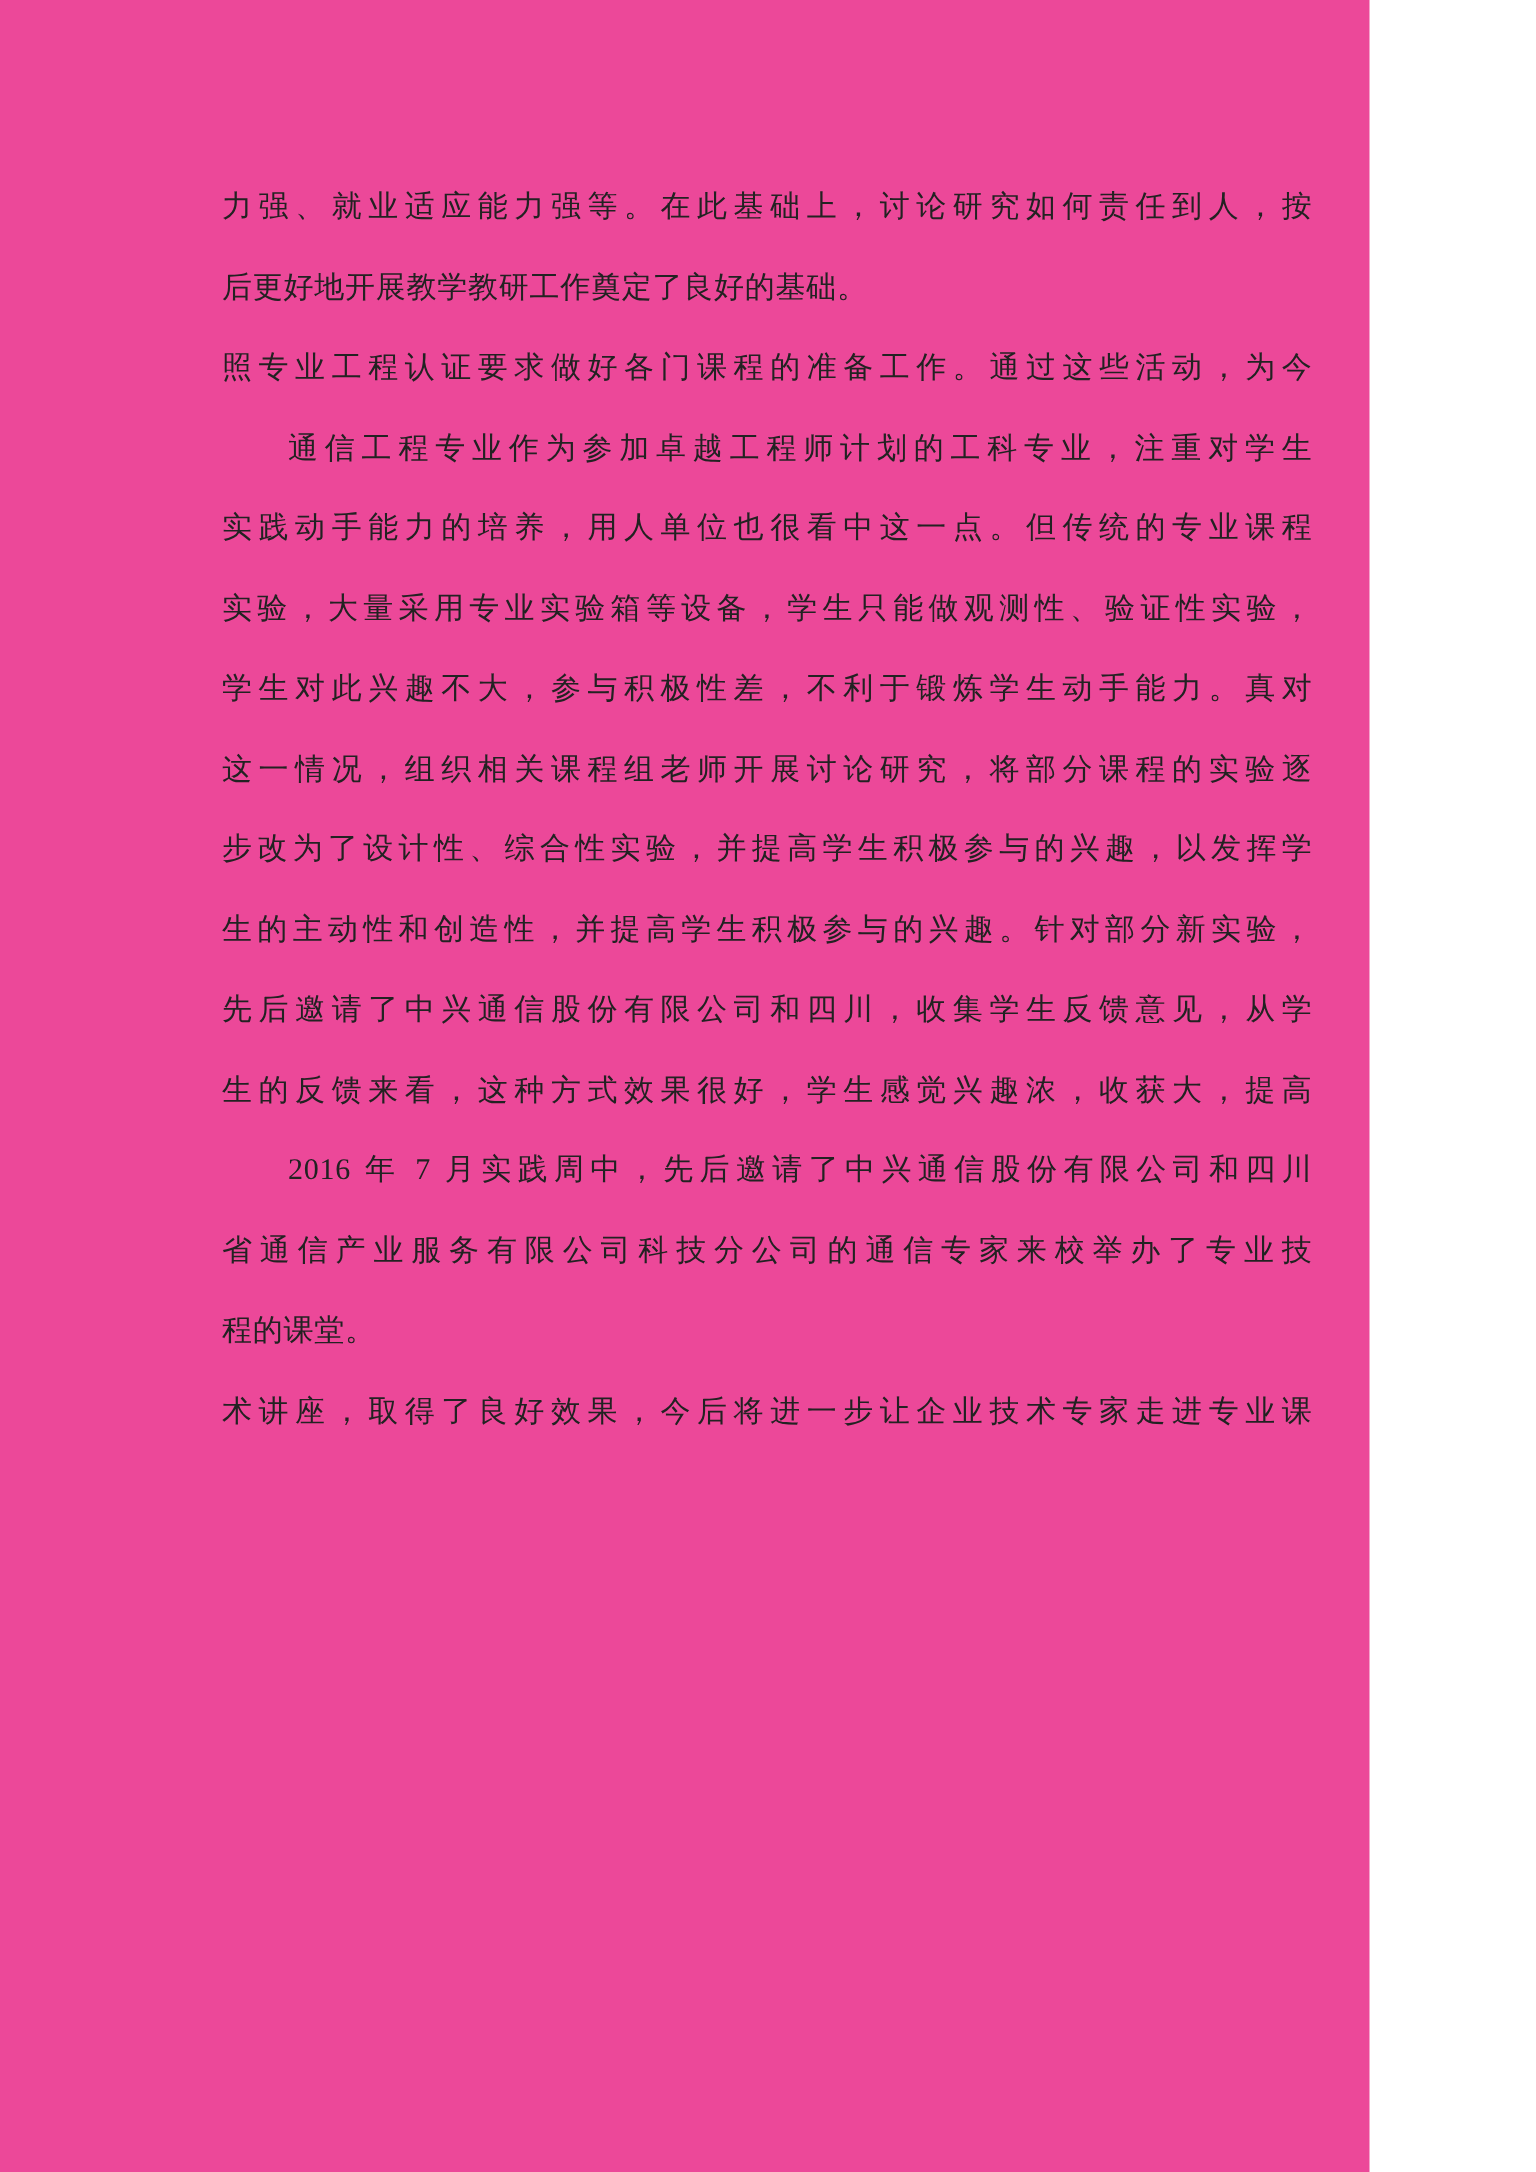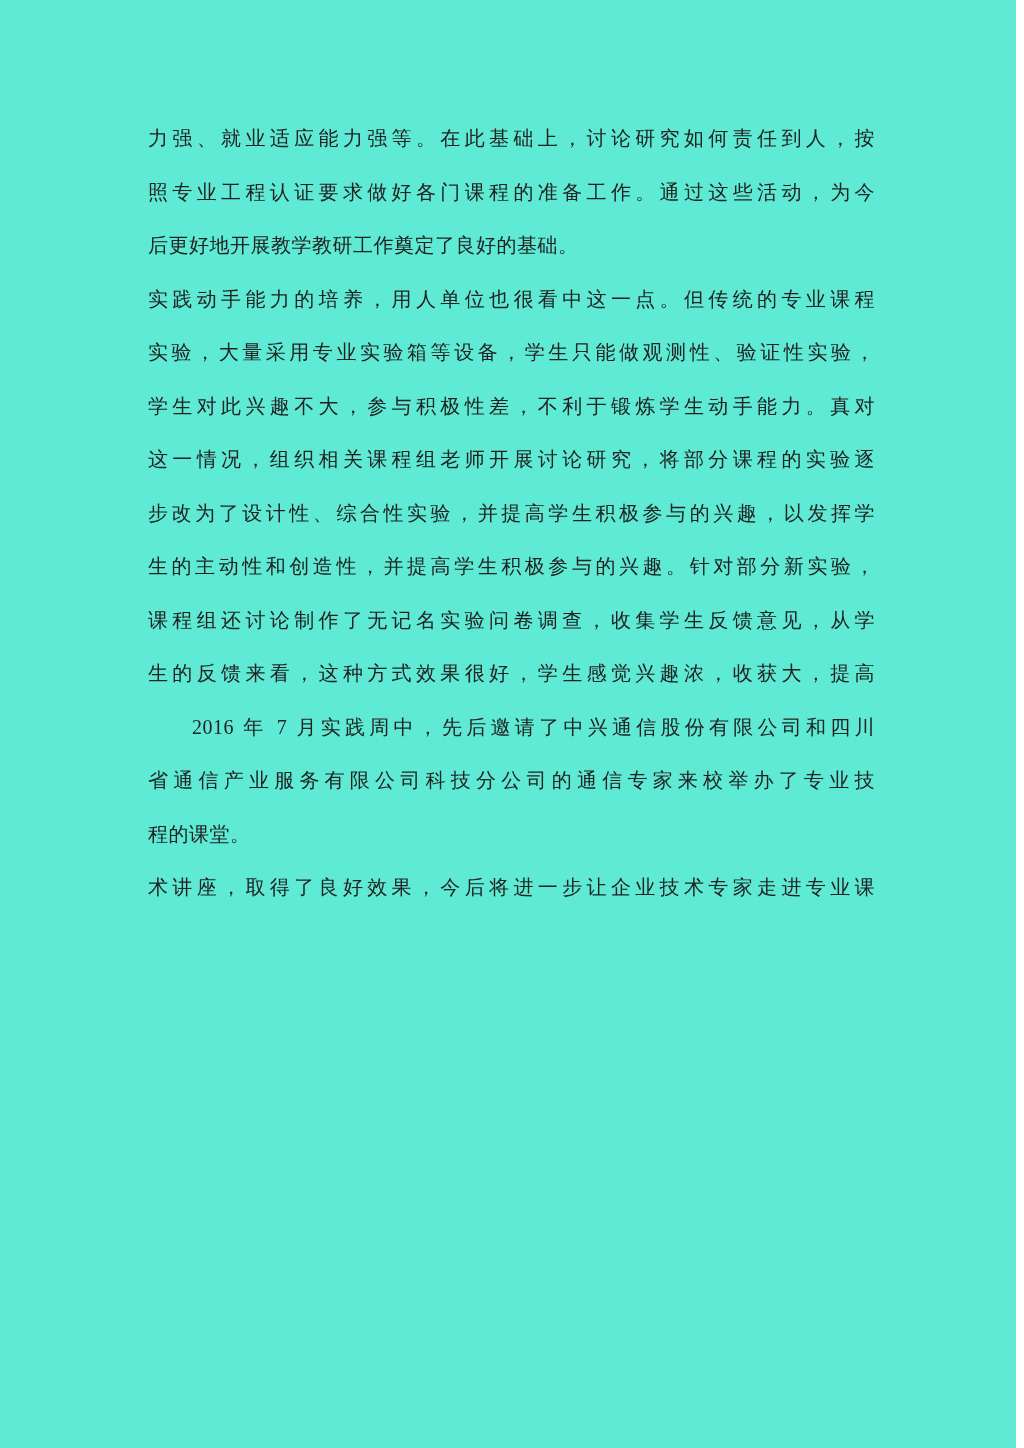--- a/index.html
+++ b/index.html
@@ -2,23 +2,23 @@
 <html><head>
 <meta charset="utf-8">
 <style>
   html, body {
     margin: 0;
     padding: 0;
     background: #ffffff;
   }
   .page {
     position: relative;
-    width: 1016px;
+    width: 913px;
     height: 1448px;
-    background: #5eead4;
+    background: #ec4899;
     overflow: hidden;
   }
   .text-block {
     position: absolute;
     left: 148px;
     top: 112px;
     width: 727px;
     font-family: "Liberation Serif", "DejaVu Serif", serif;
     font-size: 20px;
     color: #222222;
@@ -37,28 +37,29 @@
   .line.indent {
     padding-left: 44px;
   }
 </style>
 </head>
 <body>
 
 <div class="page">
   <div class="text-block">
       <div class="line fill">力强、就业适应能力强等。在此基础上，讨论研究如何责任到人，按</div>
+      <div class="line">后更好地开展教学教研工作奠定了良好的基础。</div>
       <div class="line fill">照专业工程认证要求做好各门课程的准备工作。通过这些活动，为今</div>
-      <div class="line">后更好地开展教学教研工作奠定了良好的基础。</div>
+      <div class="line indent fill">通信工程专业作为参加卓越工程师计划的工科专业，注重对学生</div>
       <div class="line fill">实践动手能力的培养，用人单位也很看中这一点。但传统的专业课程</div>
       <div class="line fill">实验，大量采用专业实验箱等设备，学生只能做观测性、验证性实验，</div>
       <div class="line fill">学生对此兴趣不大，参与积极性差，不利于锻炼学生动手能力。真对</div>
       <div class="line fill">这一情况，组织相关课程组老师开展讨论研究，将部分课程的实验逐</div>
       <div class="line fill">步改为了设计性、综合性实验，并提高学生积极参与的兴趣，以发挥学</div>
       <div class="line fill">生的主动性和创造性，并提高学生积极参与的兴趣。针对部分新实验，</div>
-      <div class="line fill">课程组还讨论制作了无记名实验问卷调查，收集学生反馈意见，从学</div>
+      <div class="line fill">先后邀请了中兴通信股份有限公司和四川，收集学生反馈意见，从学</div>
       <div class="line fill">生的反馈来看，这种方式效果很好，学生感觉兴趣浓，收获大，提高</div>
       <div class="line indent fill">2016 年 7 月实践周中，先后邀请了中兴通信股份有限公司和四川</div>
       <div class="line fill">省通信产业服务有限公司科技分公司的通信专家来校举办了专业技</div>
       <div class="line">程的课堂。</div>
       <div class="line fill">术讲座，取得了良好效果，今后将进一步让企业技术专家走进专业课</div>
     </div>
 </div>
 
 </body></html>

